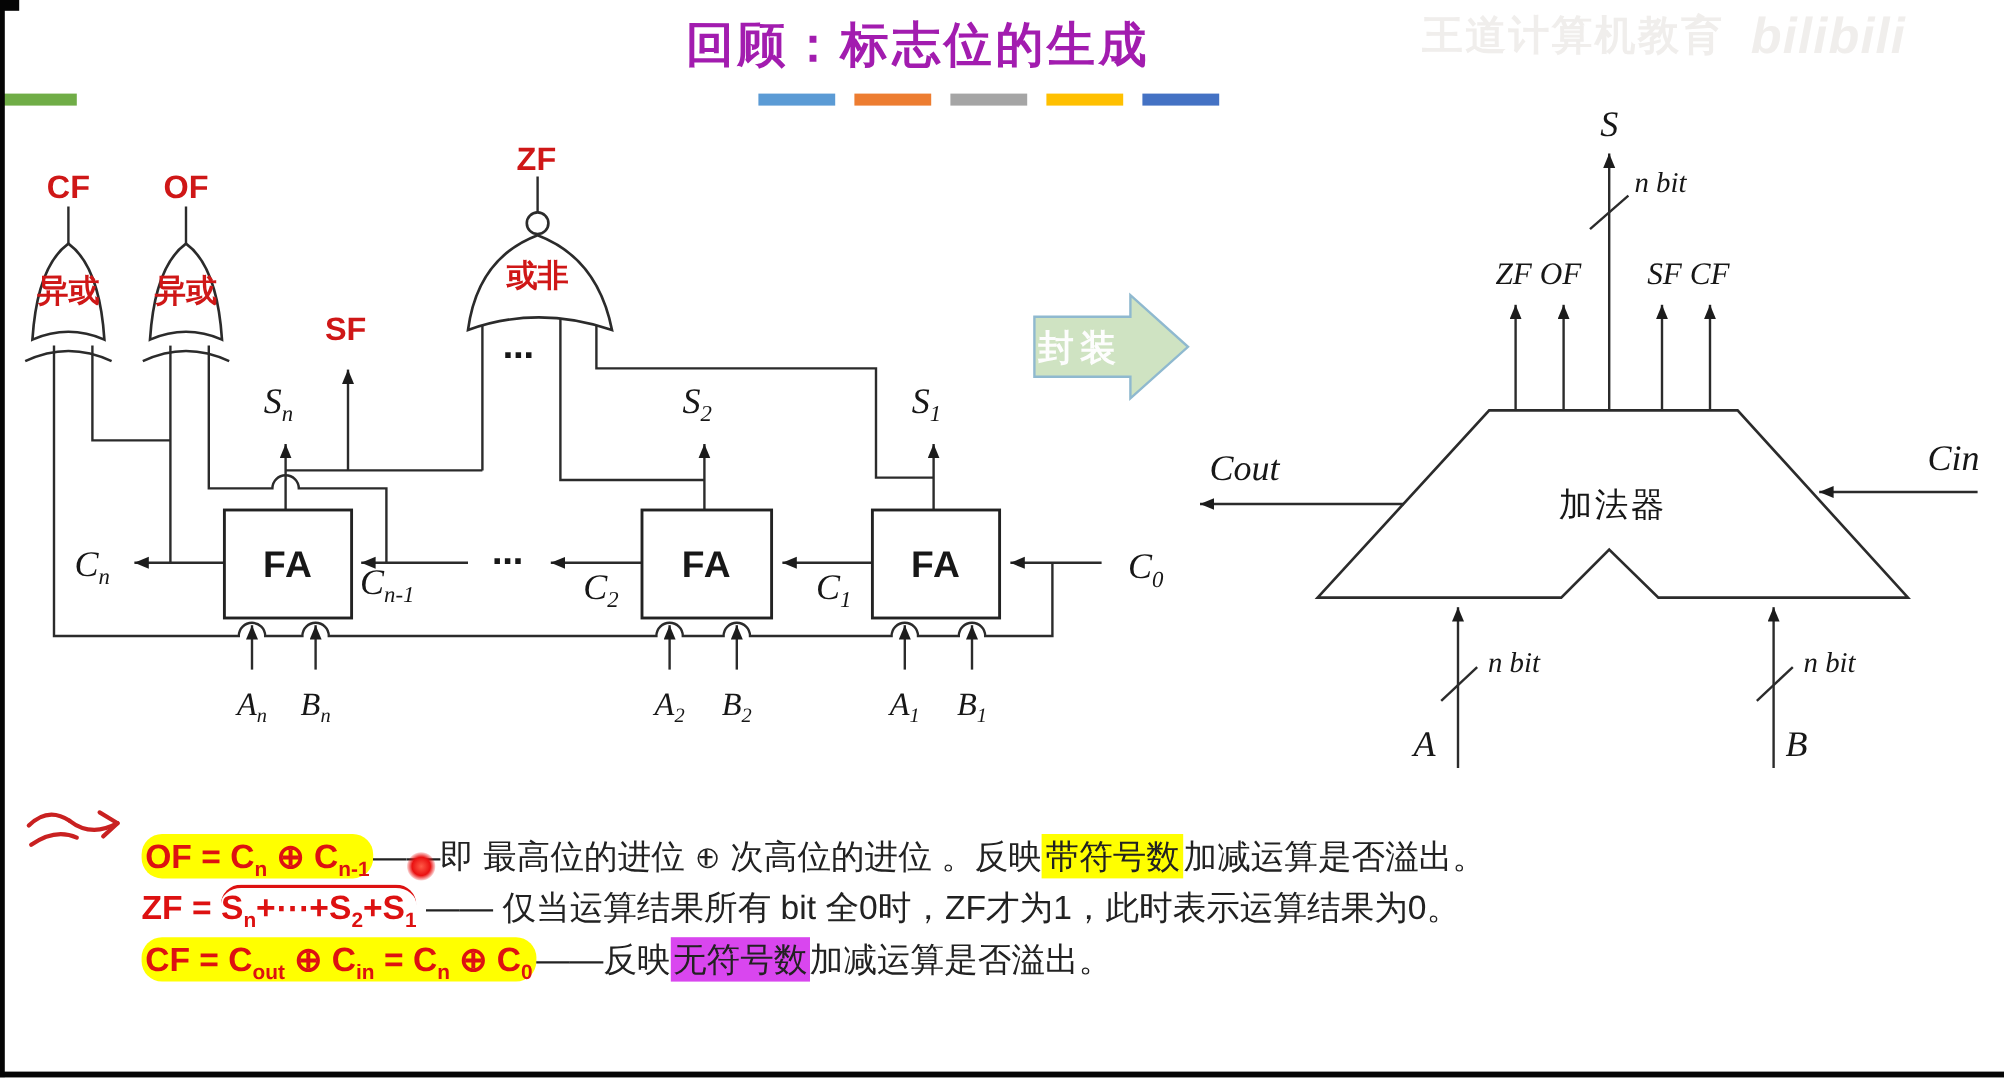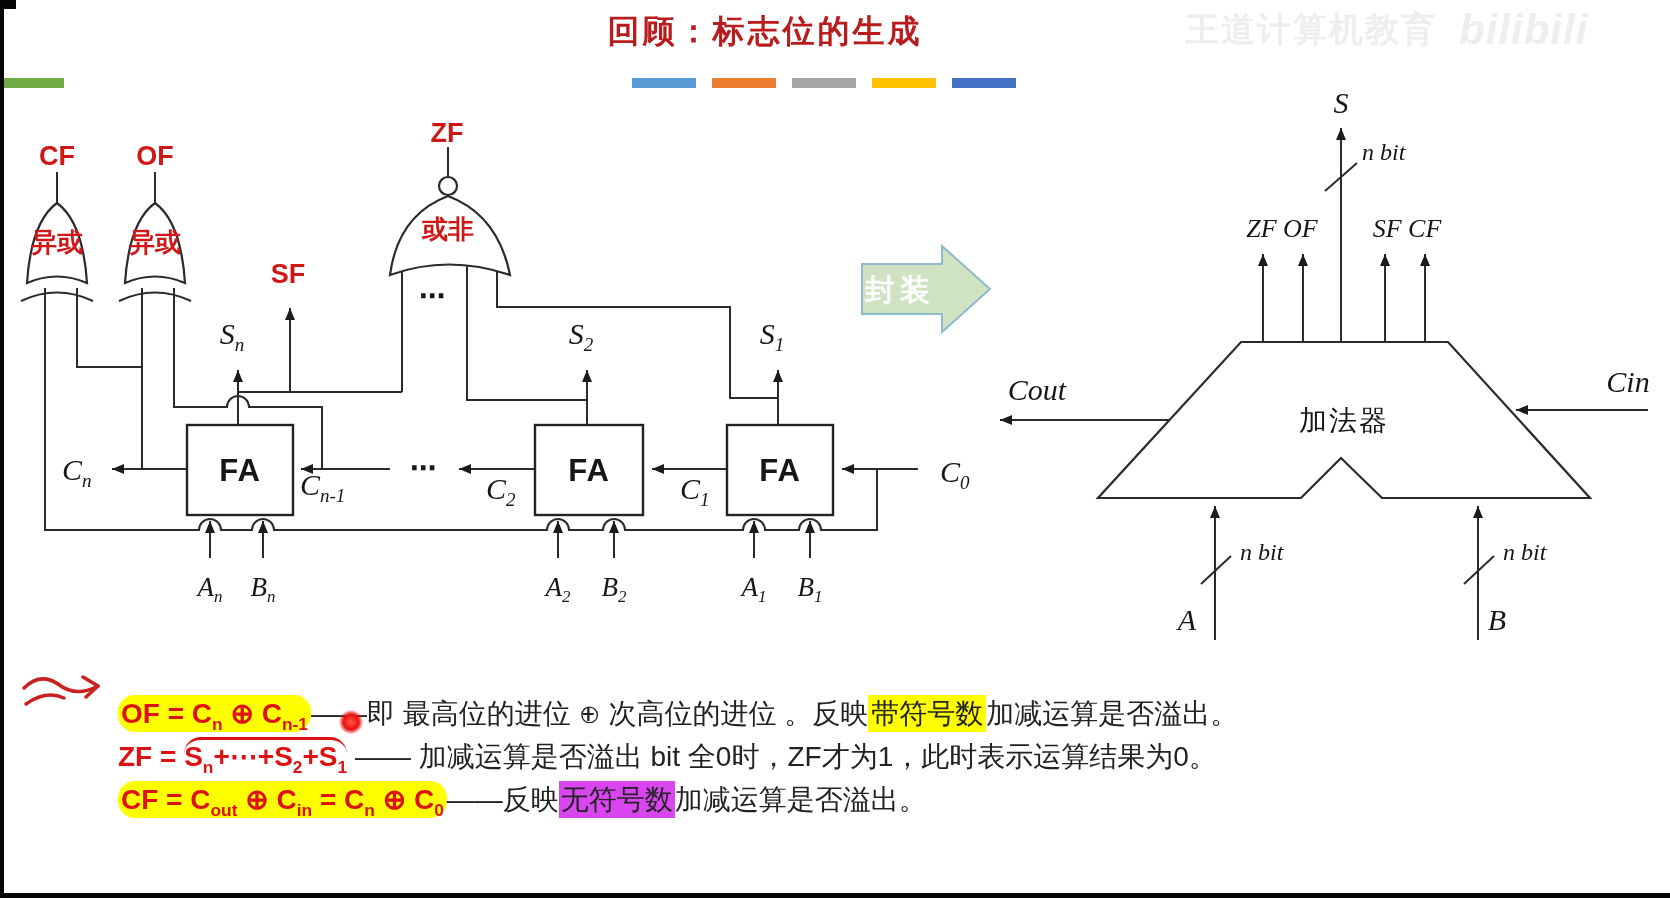--- a/index.html
+++ b/index.html
@@ -5,21 +5,21 @@
   html,body{margin:0;padding:0;background:#777;}
   #stage{position:relative;width:1670px;height:898px;background:#ffffff;overflow:hidden;
          font-family:"Liberation Sans",sans-serif;}
   
   .edge-left{position:absolute;left:0;top:0;width:4px;height:898px;background:#050505;}
   .edge-bottom{position:absolute;left:0;top:893px;width:1670px;height:5px;background:#050505;}
   .corner-tl{position:absolute;left:0;top:0;width:16px;height:9px;background:#050505;}
 
   
   .title{position:absolute;left:765px;top:10px;transform:translateX(-50%);
-         font-size:32px;font-weight:700;letter-spacing:3px;color:#b91c1c;white-space:nowrap;}
+         font-size:40px;font-weight:700;letter-spacing:3px;color:#a21caf;white-space:nowrap;}
   .bar{position:absolute;top:78px;width:64px;height:10px;}
   .bar:nth-of-type(1){left:552px}.bar:nth-of-type(2){left:632px}.bar:nth-of-type(3){left:712px}
   .bar:nth-of-type(4){left:792px}.bar:nth-of-type(5){left:872px}.bar:nth-of-type(6){left:952px}
 
   
   .wm{position:absolute;top:6px;left:1185px;display:flex;align-items:center;gap:22px;
       color:#f0eeec;white-space:nowrap;}
   .wm .cn{font-size:34px;font-weight:700;letter-spacing:2px;}
   .wm .logo{font-size:42px;font-weight:800;font-style:italic;letter-spacing:1px;}
 
@@ -212,21 +212,21 @@
     <g stroke="#c92121" stroke-width="3.5" fill="none" stroke-linecap="round">
       <path d="M8,28 Q24,12 42,24"></path>
       <path d="M10,44 Q30,30 48,38"></path>
       <path d="M42,24 Q60,38 82,26"></path>
       <path d="M82,26 L67,17 M82,26 L70,37"></path>
     </g>
   </svg>
 
   <div class="notes">
     <div class="nline"><span class="f hly"><span>OF = C</span><sub>n</sub><span> ⊕ C</span><sub>n-1</sub></span><span>——即 最高位的进位 ⊕ 次高位的进位 。反映</span><span class="hly">带符号数</span><span>加减运算是否溢出。</span></div>
-    <div class="nline"><span class="f">ZF = </span><span class="f ov"><span>S</span><sub>n</sub><span>+⋯+S</span><sub>2</sub><span>+S</span><sub>1</sub></span><span>  —— 加减运算是否溢出 bit 全0时，ZF才为1，此时表示运算结果为0。</span></div>
+    <div class="nline"><span class="f">ZF = </span><span class="f ov"><span>S</span><sub>n</sub><span>+⋯+S</span><sub>2</sub><span>+S</span><sub>1</sub></span><span>  —— 仅当运算结果所有 bit 全0时，ZF才为1，此时表示运算结果为0。</span></div>
     <div class="nline"><span class="f hly"><span>CF = C</span><sub>out</sub><span> ⊕ C</span><sub>in</sub><span> = C</span><sub>n</sub><span> ⊕ C</span><sub>0</sub></span><span>——反映</span><span class="hlc">无符号数</span><span>加减运算是否溢出。</span></div>
   </div>
 
   <div class="laser"></div>
 
   <div class="edge-left"></div>
   <div class="edge-bottom"></div>
   <div class="corner-tl"></div>
 </div>
 

